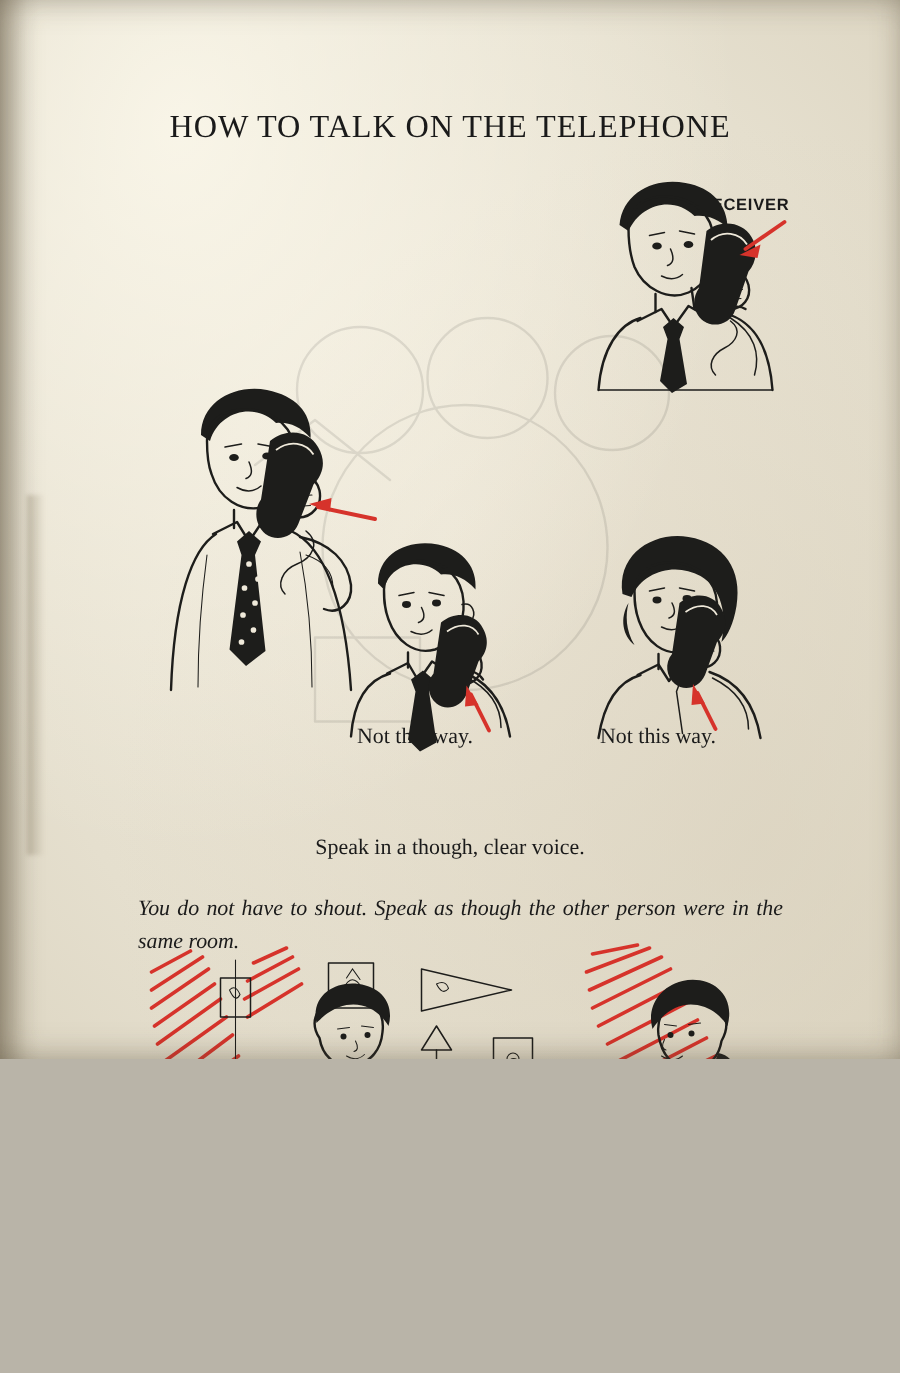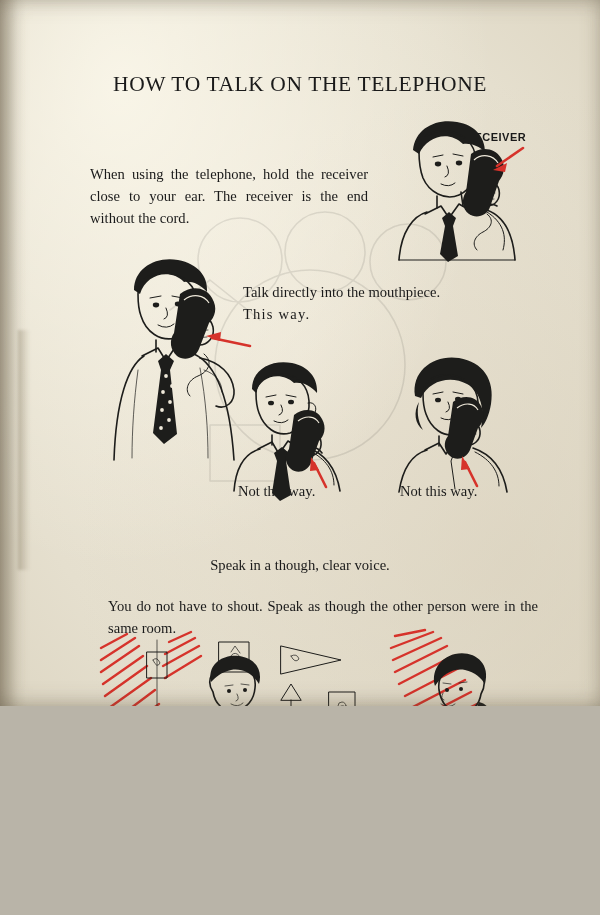--- a/index.html
+++ b/index.html
@@ -69,21 +69,21 @@
   .para {
     position: absolute;
     font-size: 14.6px;
     line-height: 1.52;
     text-align: justify;
   }
   #para1 { left: 90px; top: 148px; width: 278px; }
   #para2 { left: 243px; top: 281px; width: 275px; text-align: left; }
   #para2 .line2 { letter-spacing: 1.2px; }
   #para3 { left: 0; right: 0; top: 539px; text-align: center; width: 100%; }
-  #para4 { left: 108px; top: 580px; width: 430px; }
+  #para4 { left: 92px; top: 580px; width: 430px; font-style: italic; }
 
   .caption {
     position: absolute;
     font-size: 14.6px;
   }
   #capLeft  { left: 238px; top: 483px; }
   #capRight { left: 400px; top: 483px; }
 
   .receiver-label {
     position: absolute;
@@ -126,26 +126,21 @@
       <circle cx="90" cy="70" r="42" class="ink"></circle>
       <circle cx="175" cy="62" r="40" class="ink"></circle>
       <circle cx="258" cy="72" r="38" class="ink"></circle>
       <circle cx="160" cy="175" r="95" class="ink"></circle>
       <rect x="60" y="235" width="70" height="56" class="ink"></rect>
       <path d="M20 120 L60 90 L110 130" class="ink"></path>
     </svg>
 
     <h1 class="title">HOW TO TALK ON THE TELEPHONE</h1>
 
-    <p class="para" id="para1">When using the telephone, hold the receiver close to your ear. The receiver is the end without the cord.</p>
-
-    <div class="para" id="para2">
-      <div>Talk directly into the mouthpiece.</div>
-      <div class="line2">This way.</div>
-    </div>
+
 
     <div class="caption" id="capLeft">Not this way.</div>
     <div class="caption" id="capRight">Not this way.</div>
 
     <p class="para" id="para3">Speak in a though, clear voice.</p>
     <p class="para" id="para4">You do not have to shout. Speak as though the other person were in the same room.</p>
 
     <div class="receiver-label">RECEIVER</div>
 
     <svg class="art" style="left:375px; top:110px;" width="160" height="160" viewBox="0 0 160 160">

